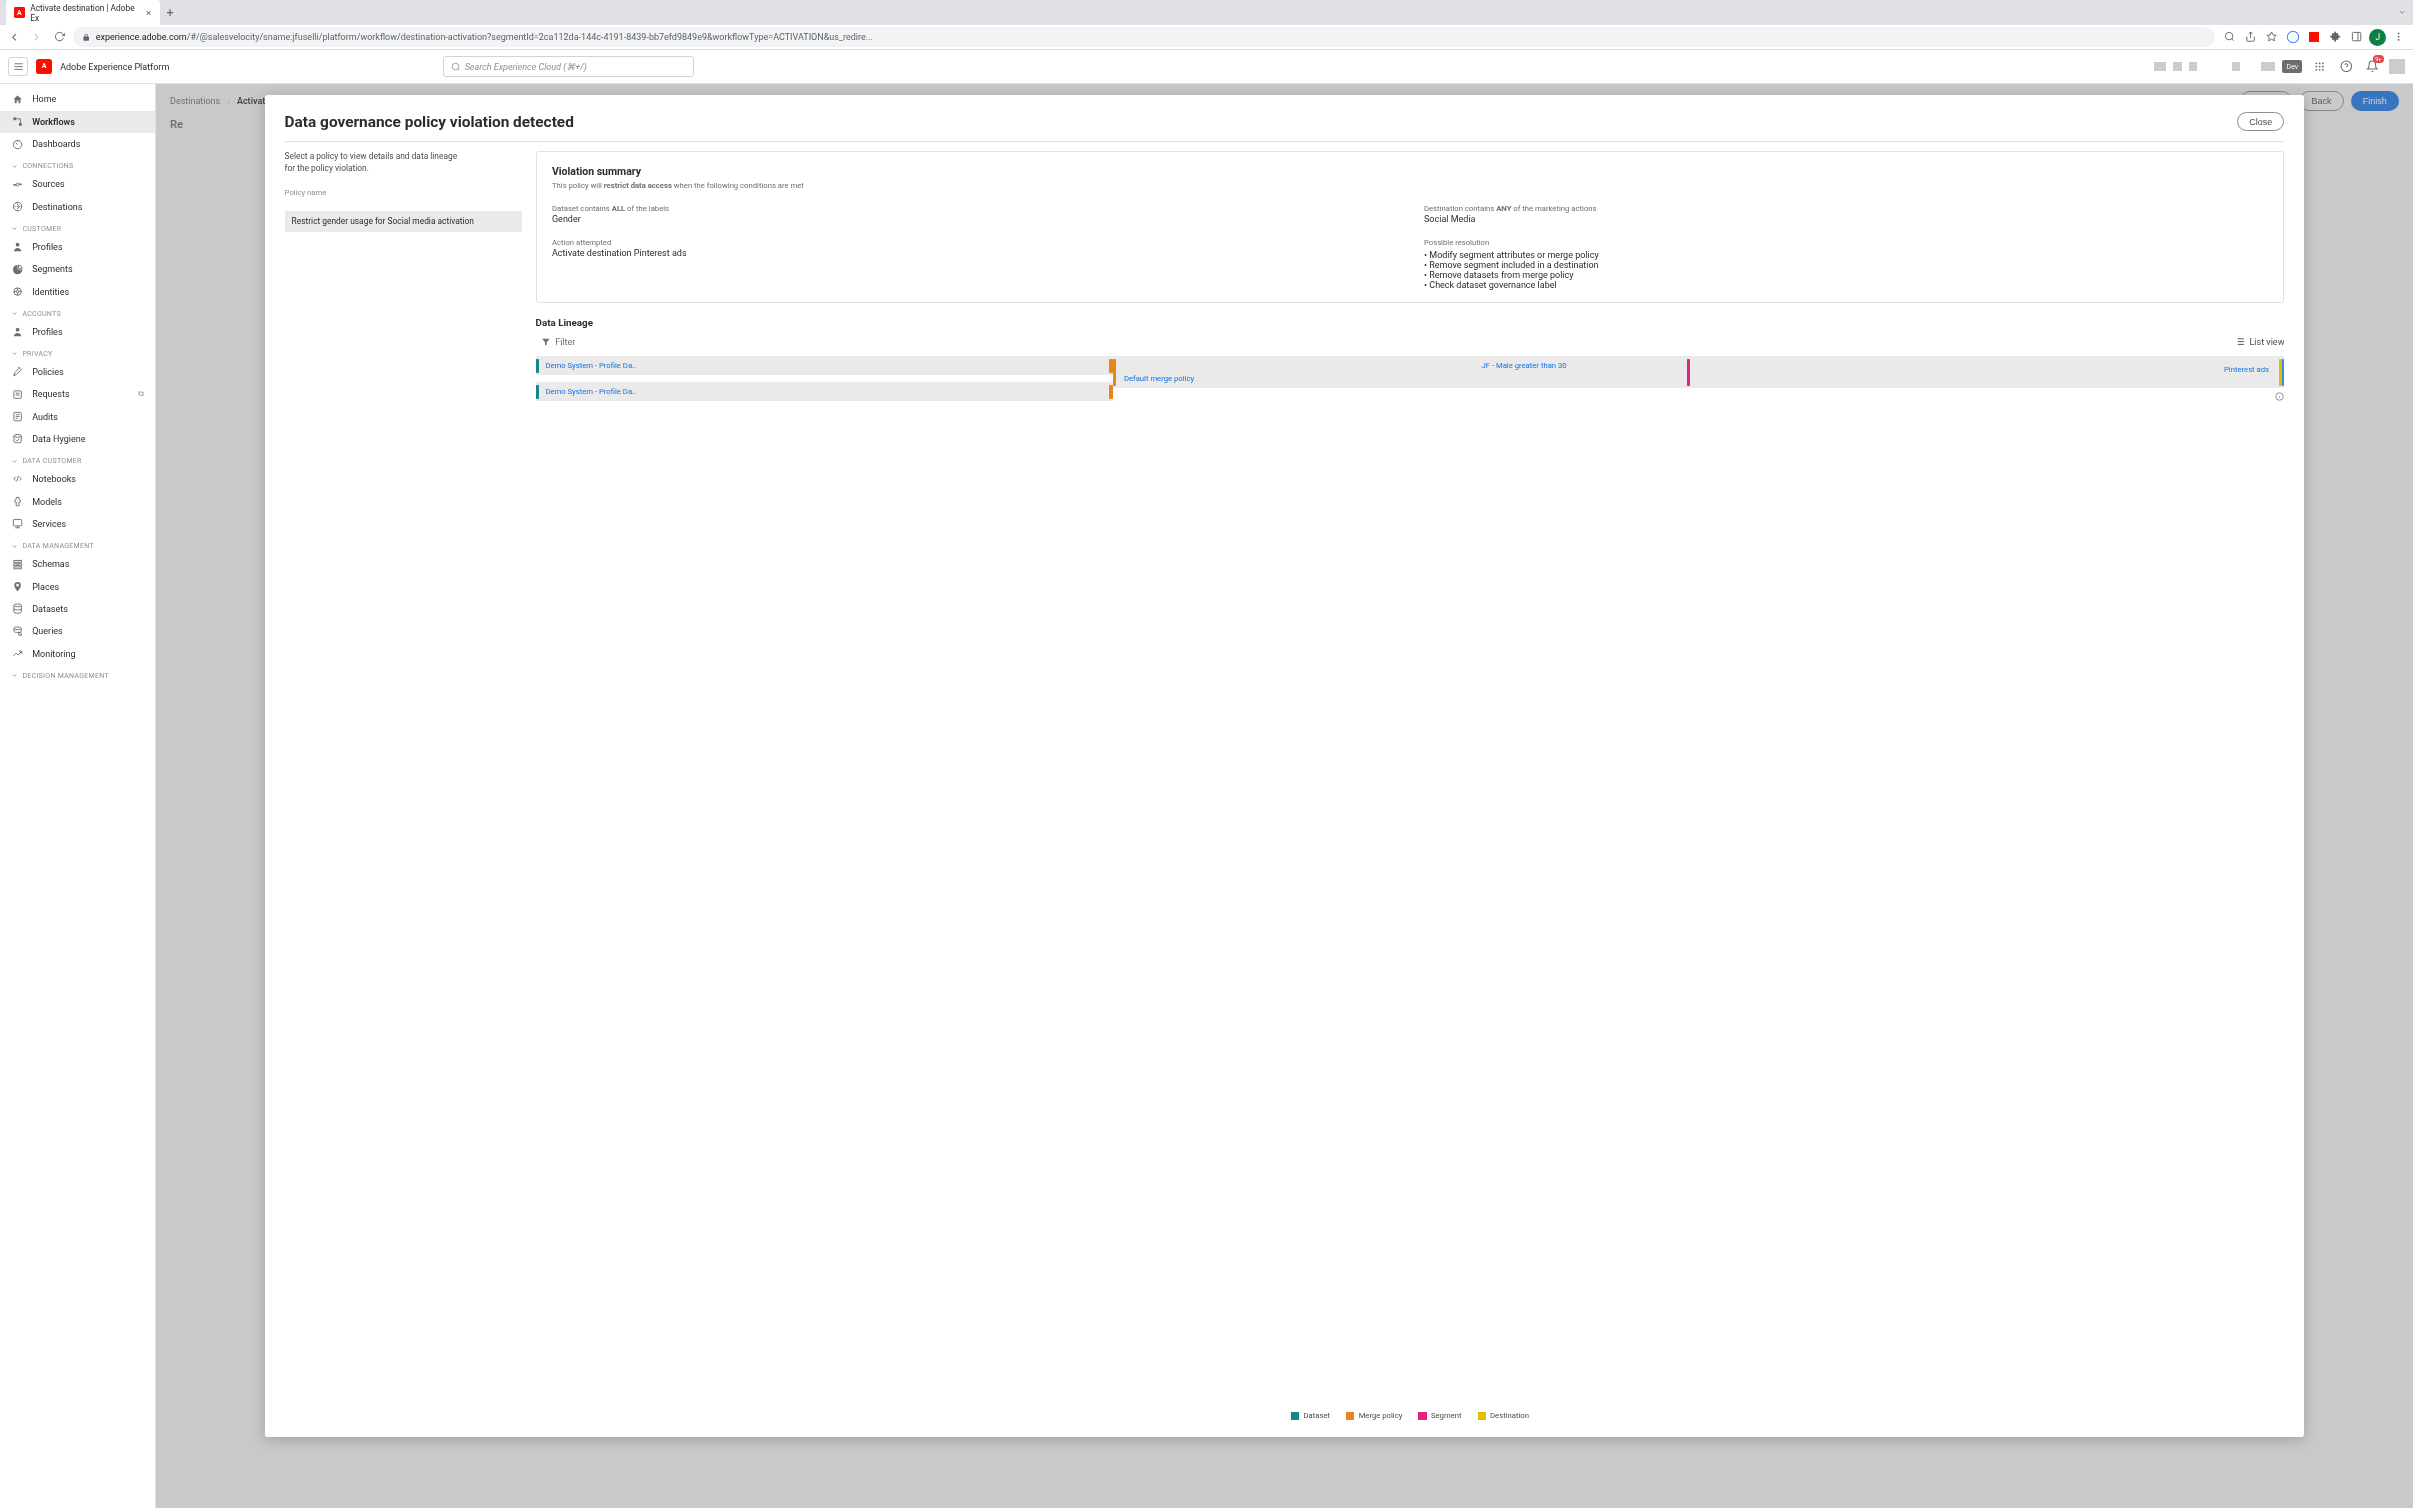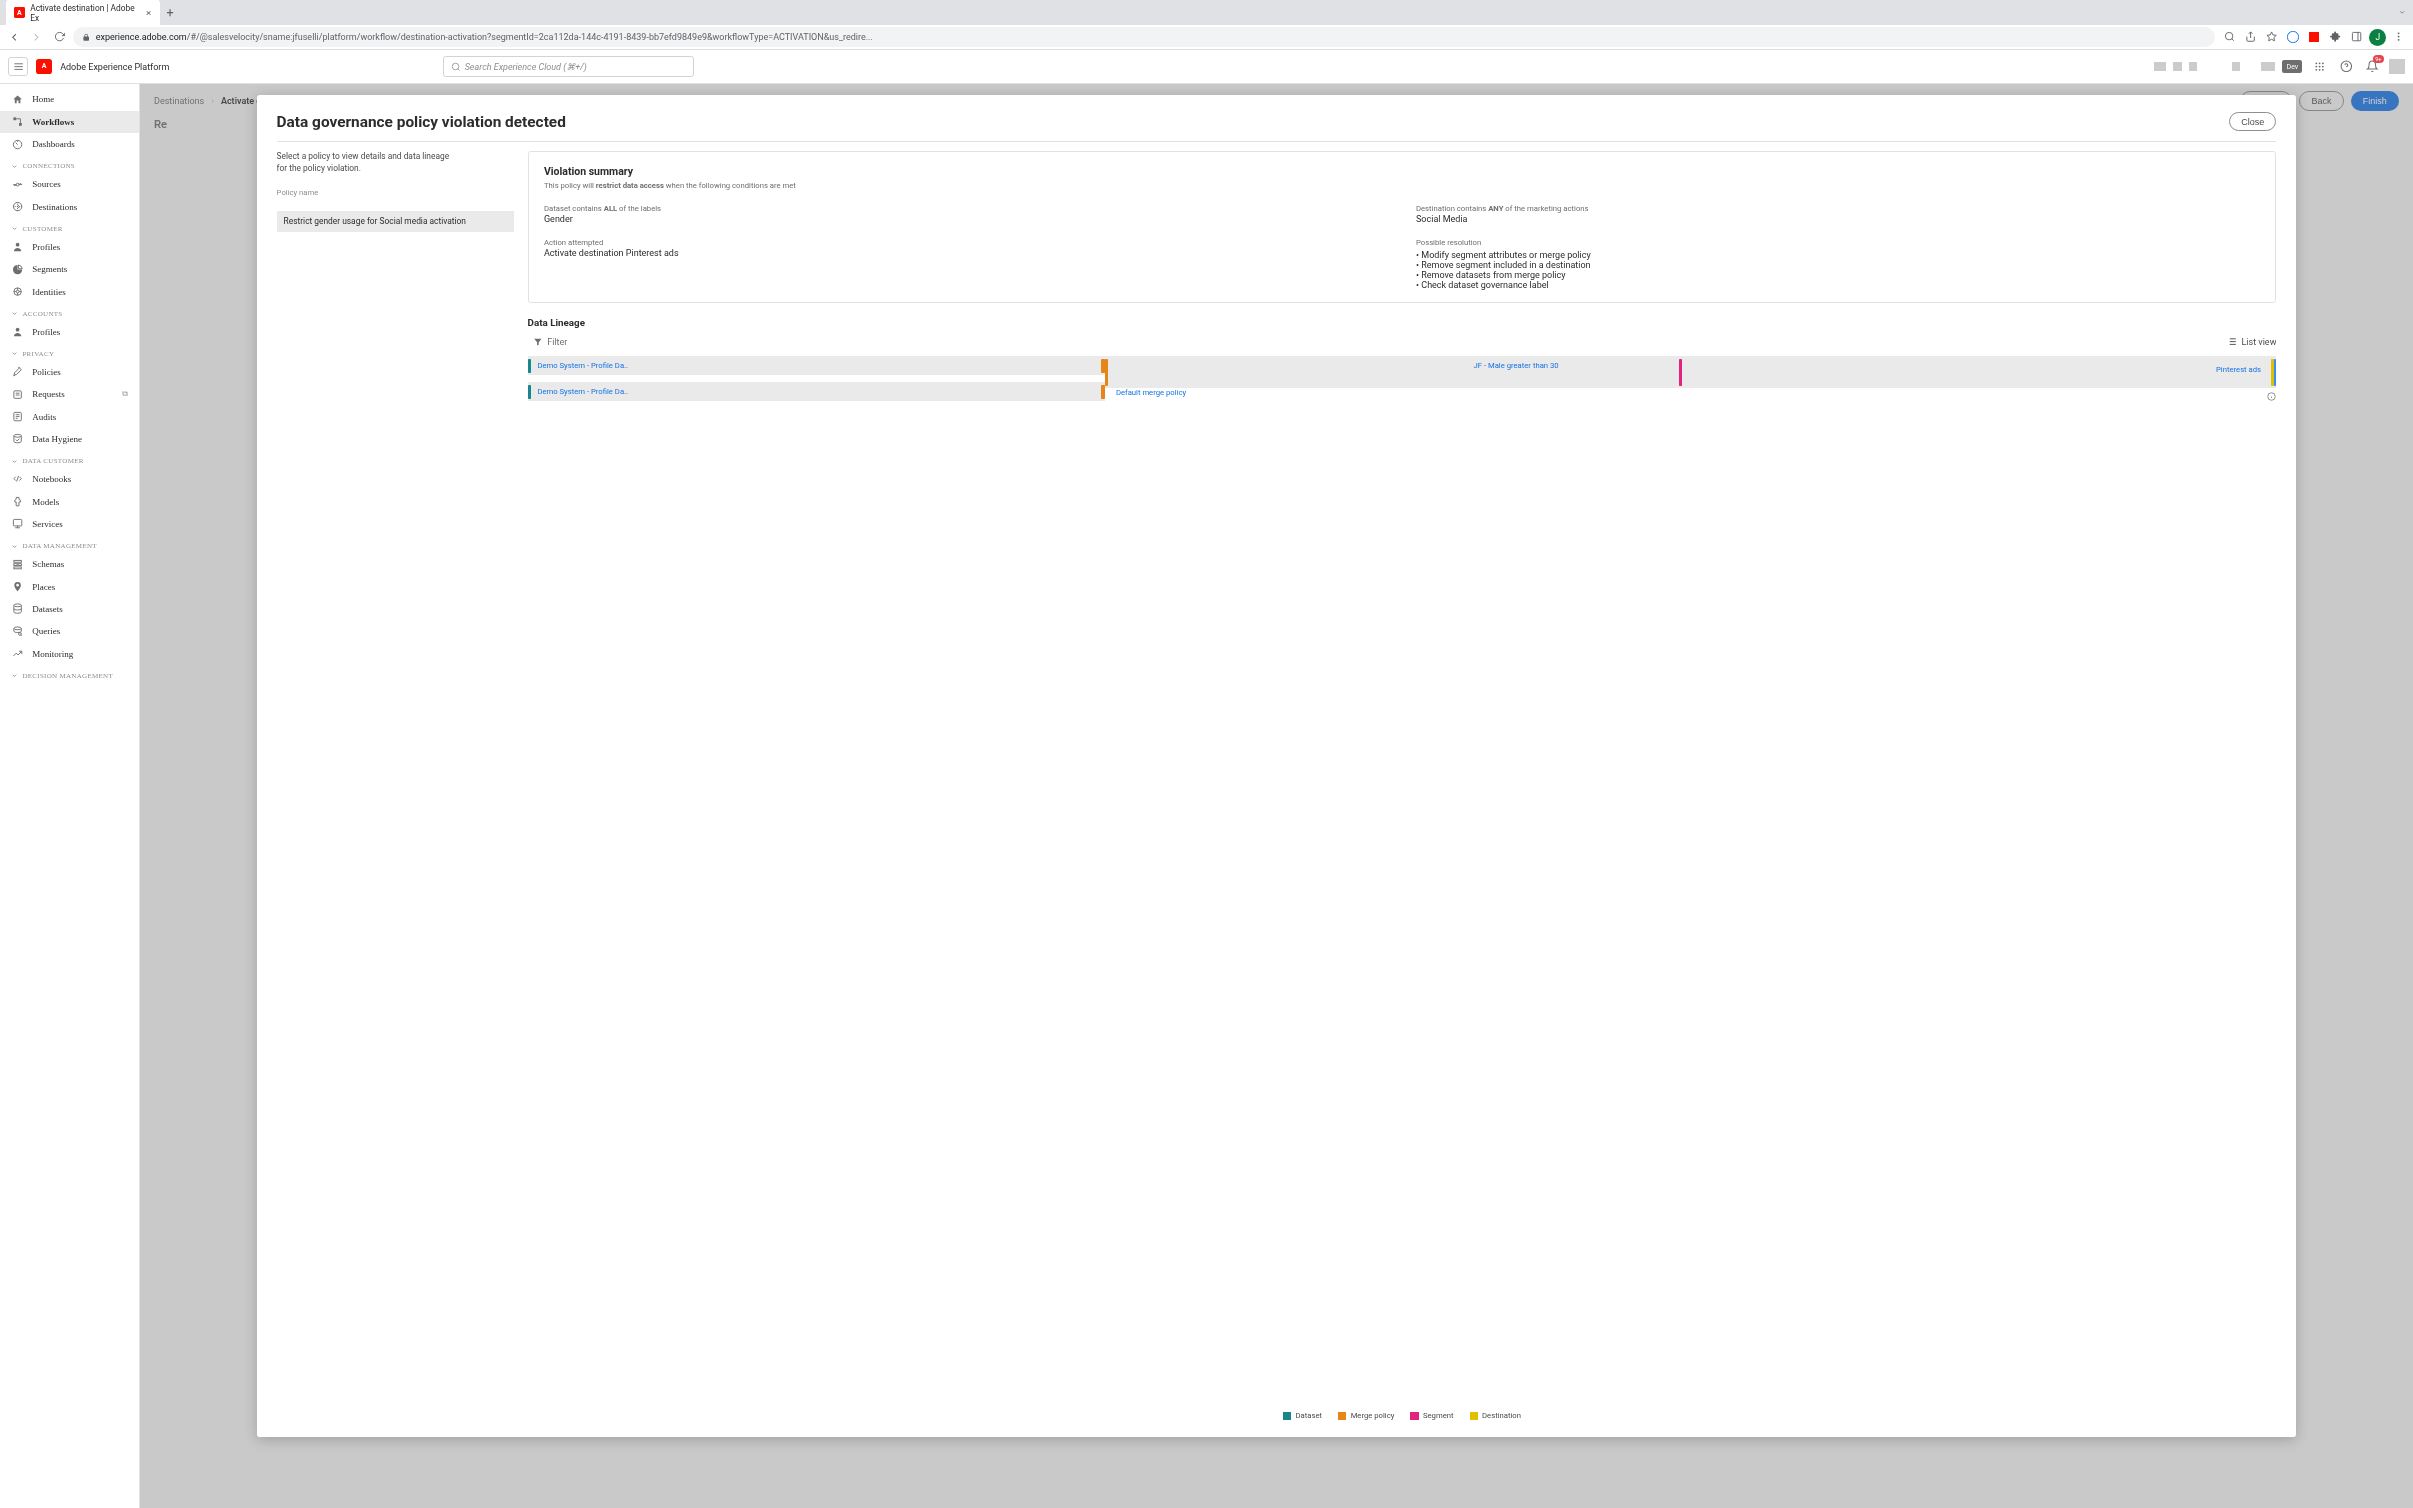--- a/index.html
+++ b/index.html
@@ -32,21 +32,21 @@
 .app-right { margin-left: auto; display: flex; align-items: center; gap: 7px; }
 .placeholder-box { width: 12.6px; height: 8.4px; background: #ccc; }
 .dev-badge { background: #6e6e6e; color: #fff; font-size: 7px; padding: 2.1px 4.2px; border-radius: 2.1px; }
 .app-icon-btn { width: 19.6px; height: 19.6px; display: flex; align-items: center; justify-content: center; color: #6e6e6e; cursor: pointer; position: relative; }
 .notif-badge { position: absolute; top: -1.4px; right: -1.4px; background: #e34850; color: #fff; font-size: 5.6px; padding: 0.7px 2.1px; border-radius: 5.6px; }
 
 
 .main { display: flex; height: calc(100vh - 84px); }
 
 
-.sidebar { width: 140px; background: #fff; border-right: 0.7px solid #e1e1e1; overflow-y: auto; padding-top: 4.2px; font-family: Liberation Serif, serif; }
+.sidebar { width: 156px; background: #fff; border-right: 0.7px solid #e1e1e1; overflow-y: auto; padding-top: 4.2px; }
 .side-item { display: flex; align-items: center; gap: 8.4px; padding: 5.6px 11.2px; cursor: pointer; font-size: 9px; color: #2c2c2c; }
 .side-item.active { background: #eaeaea; font-weight: 600; }
 .side-icon { width: 12.6px; display: flex; justify-content: center; color: #6e6e6e; }
 .side-section { display: flex; align-items: center; gap: 4.2px; padding: 7px 11.2px 2.8px; font-size: 7px; color: #8e8e8e; letter-spacing: 0.3px; cursor: pointer; }
 .ext-icon { margin-left: auto; color: #8e8e8e; font-size: 7.7px; }
 
 
 .content { flex: 1; background: #f4f4f4; position: relative; }
 .breadcrumb-row { padding: 7px 14px; display: flex; align-items: center; gap: 7px; background: #f4f4f4; }
 .breadcrumb-link { color: #6e6e6e; font-size: 9px; }
@@ -574,21 +574,21 @@
             <div class="lineage-canvas">
 
               <div class="lineage-row" style="width:33%;">
                 <div class="color-bar" style="left:0;background:#16878c;"></div>
                 <span class="lineage-node" style="left:4.2px;">Demo System - Profile Da..</span>
                 <div class="color-bar" style="right:0;background:#e68619;"></div>
               </div>
 
               <div style="position:absolute;left:33%;right:0;top:0;height:32px;background:#eaeaea;">
                 <div class="color-bar" style="left:0;top:2.8px;bottom:2.8px;background:#e68619;"></div>
-                <span class="lineage-node" style="left:5.6px;top:32px;">Default merge policy</span>
+                <span class="lineage-node" style="left:5.6px;top:18px;">Default merge policy</span>
                 <span class="lineage-node" style="left:31%;top:5px;">JF - Male greater than 30</span>
                 <div class="color-bar" style="left:49%;top:2.8px;bottom:2.8px;background:#e2247f;"></div>
                 <span class="lineage-node" style="right:9.8px;top:8.4px;">Pinterest ads</span>
                 <div class="color-bar" style="right:2.8px;top:2.8px;bottom:2.8px;background:#dfbf00;width:2.8px;"></div>
                 <div class="color-bar" style="right:0;top:2.8px;bottom:2.8px;background:#378ef0;width:2.1px;"></div>
                 <div style="position:absolute;right:0;top:36px;color:#6e6e6e;">
                   <svg width="9" height="9" viewBox="0 0 24 24" fill="none" stroke="currentColor" stroke-width="2">
                       <circle cx="12" cy="12" r="10"></circle>
                       <line x1="12" y1="16" x2="12" y2="12"></line>
                       <line x1="12" y1="8" x2="12.01" y2="8"></line>

